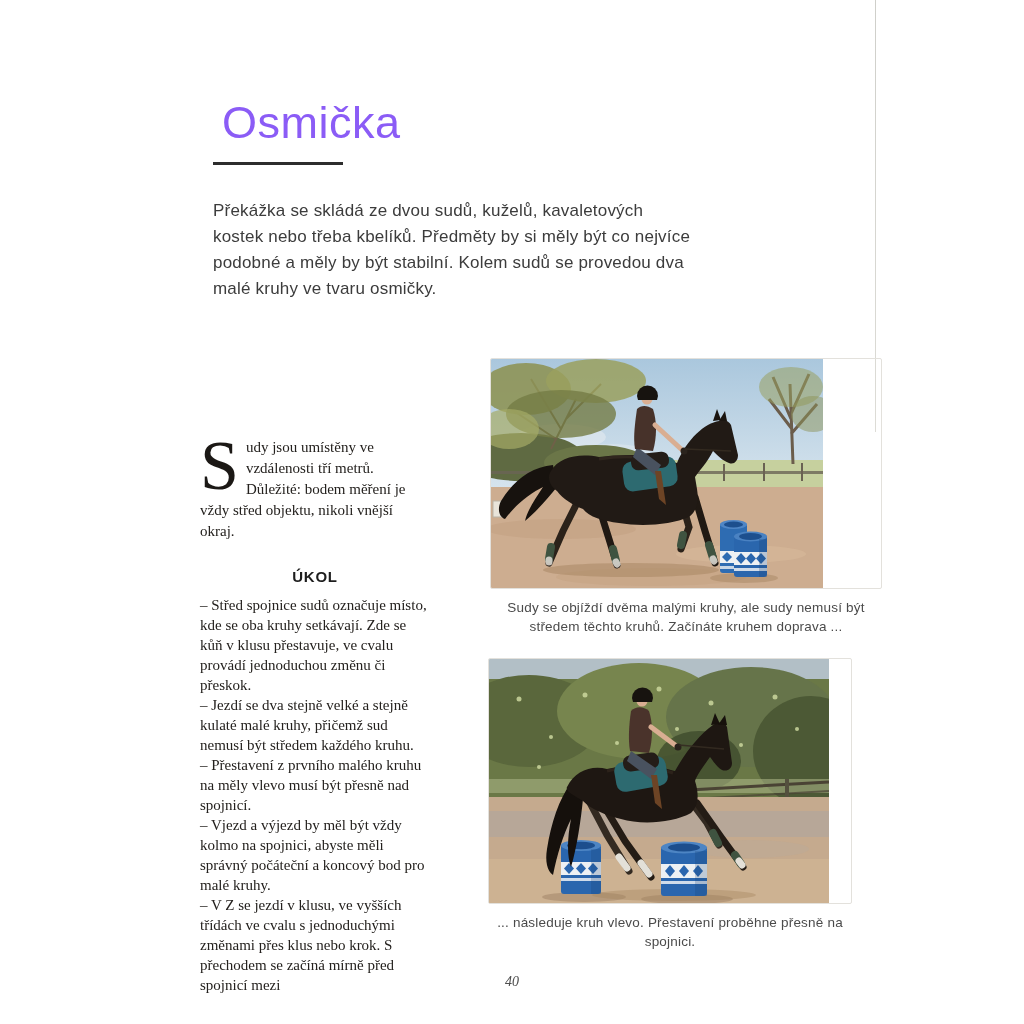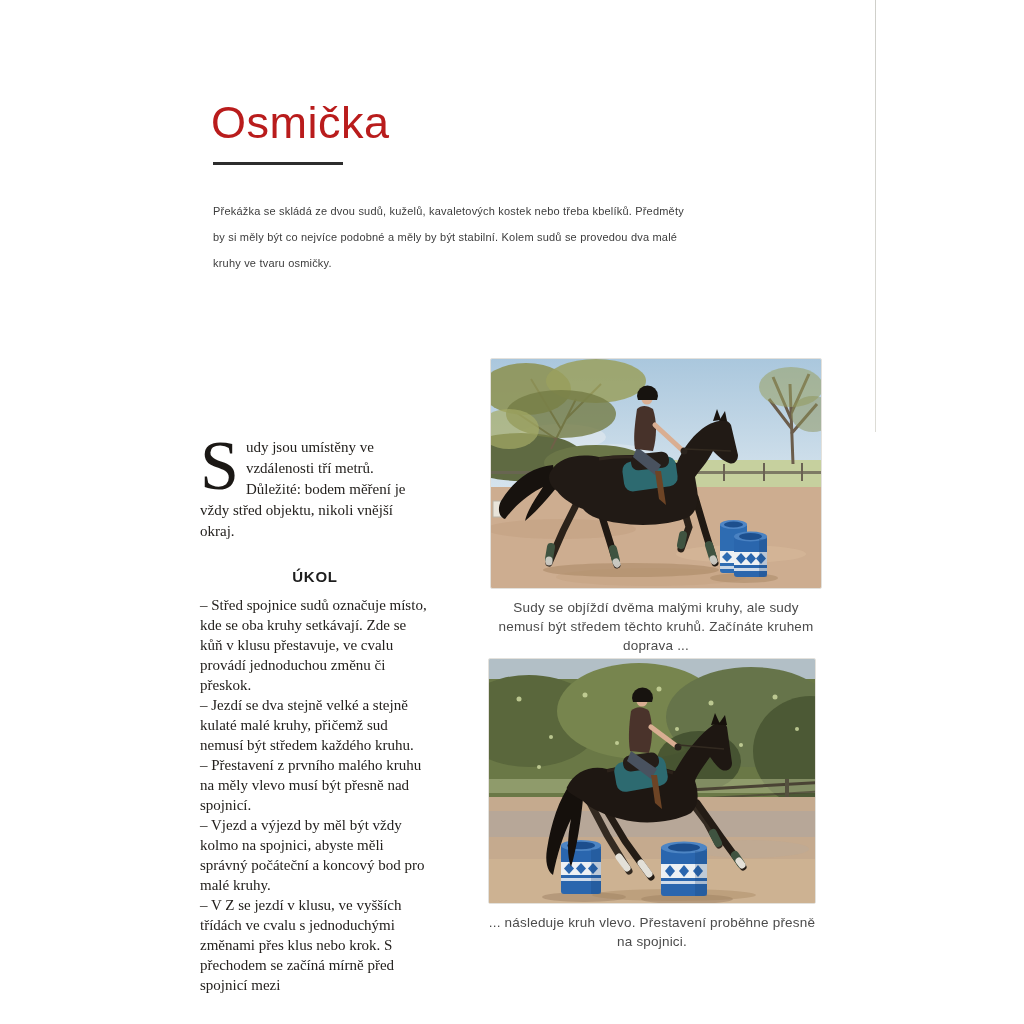--- a/index.html
+++ b/index.html
@@ -4,38 +4,38 @@
 <style>
   html,body{margin:0;padding:0;background:#ffffff;}
   body{width:1024px;height:1024px;position:relative;overflow:hidden;
        font-family:"Liberation Sans",sans-serif;-webkit-font-smoothing:antialiased;}
 
   .page{position:absolute;inset:0;background:#fff;}
 
   .page-edge-line{position:absolute;left:875px;top:0;width:1px;height:432px;
        background:linear-gradient(#cfcfca,#dddcd6);}
 
-  .title{position:absolute;left:211px;top:100px;margin:0;
-       font-size:45px;font-weight:500;letter-spacing:0.5px;color:#b91c1c;line-height:1;}
+  .title{position:absolute;left:222px;top:100px;margin:0;
+       font-size:45px;font-weight:500;letter-spacing:0.5px;color:#8b5cf6;line-height:1;}
   .title-rule{position:absolute;left:213px;top:162px;width:130px;height:3px;background:#2d2d2d;}
 
   .intro{position:absolute;left:213px;top:198px;width:478px;margin:0;
-       font-size:11px;line-height:26px;color:#3c3c3c;letter-spacing:0.2px;font-weight:400;}
+       font-size:17px;line-height:26px;color:#3c3c3c;letter-spacing:0.2px;font-weight:400;}
 
   .left-col{position:absolute;left:200px;top:437px;width:230px;
        font-family:"Liberation Serif",serif;color:#24211e;}
   .lead{margin:0;font-size:15px;line-height:21px;}
   .lead::first-letter{float:left;font-size:70px;line-height:54px;padding:2px 7px 0 0;color:#1b1815;}
   .ukol-heading{margin:26px 0 10px 0;font-family:"Liberation Sans",sans-serif;
        font-size:15px;font-weight:bold;letter-spacing:0.8px;color:#1d1d1d;text-align:center;}
   .ukol-list .li{margin:0;font-size:15px;line-height:20px;}
 
   .fig{position:absolute;margin:0;}
-  .fig1{left:490px;top:358px;width:332px;}
-  .fig2{left:488px;top:658px;width:328px;}
+  .fig1{left:490px;top:358px;width:392px;}
+  .fig2{left:488px;top:658px;width:364px;}
   .photo{display:block;border:1px solid #e3e1dc;border-radius:2px;overflow:hidden;line-height:0;}
   .photo svg{display:block;}
   figcaption{margin-top:9px;text-align:center;font-size:13.5px;line-height:19px;
        color:#4b4b4b;letter-spacing:0.2px;}
 
   .page-number{position:absolute;left:0;top:974px;width:1024px;text-align:center;
        font-family:"Liberation Serif",serif;font-style:italic;font-size:14px;color:#4e4e4e;}
 </style>
 </head>
 <body>
@@ -273,13 +273,14 @@
           <circle cx="189" cy="88" r="3.5" fill="#2a231d"></circle>
           <circle cx="153" cy="42" r="5.5" fill="#d9ae92"></circle>
           <path d="M143,39 A 10.5,10.5 0 0 1 164,39 L163,43 L144,43 Z" fill="#17130f"></path>
           <path d="M190,86 L235,90" stroke="#352c22" stroke-width="1.5" opacity="0.9"></path>
         </g>
       </svg>
     </div>
     <figcaption>... následuje kruh vlevo. Přestavení proběhne přesně na spojnici.</figcaption>
   </figure>
 
+  <div class="page-number">40</div>
 </div>
 
 </body></html>

